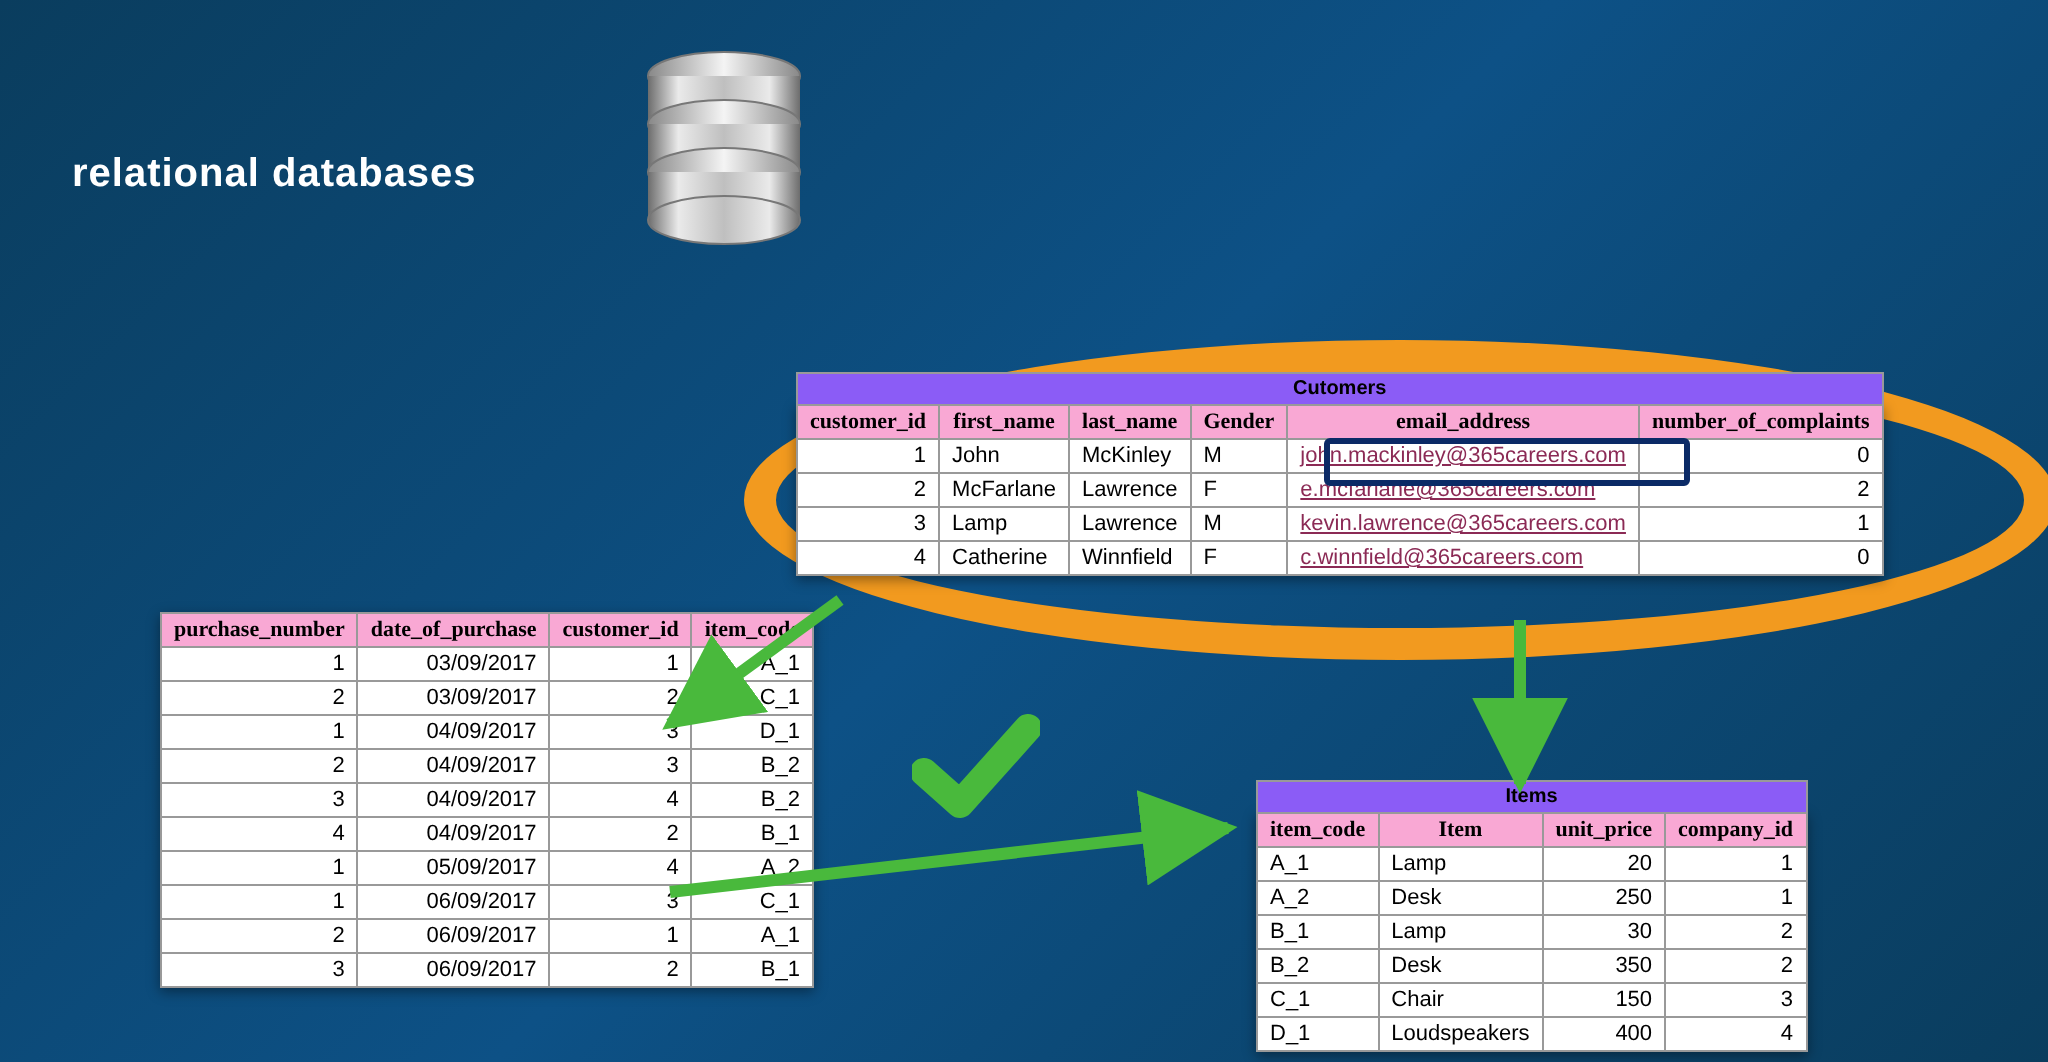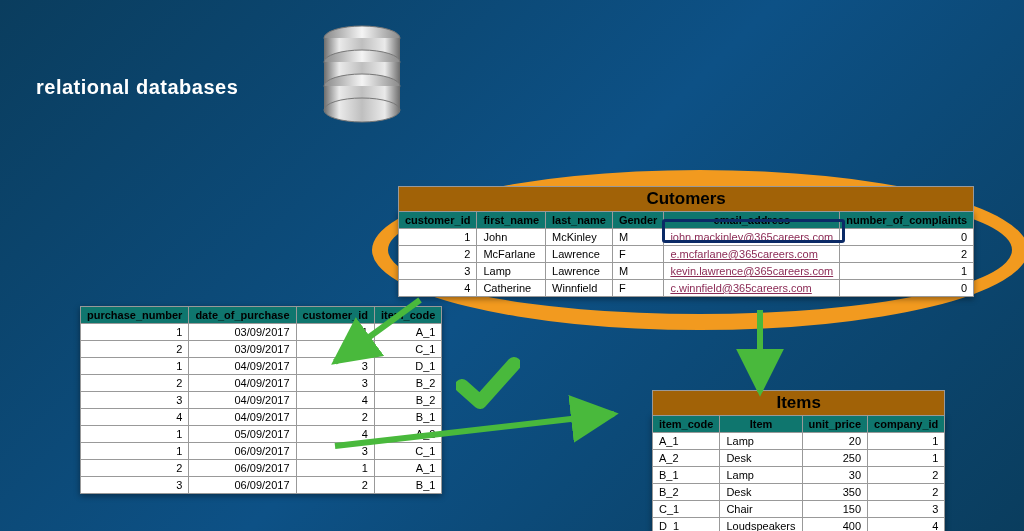--- a/index.html
+++ b/index.html
@@ -23,33 +23,33 @@
   table.t{
     background:#fff;color:#000;border-collapse:collapse;
     font-size:11px;
     box-shadow:0 2px 6px rgba(0,0,0,.4);
   }
   table.t th,table.t td{
     border:1px solid #999;
     padding:2px 6px;
     white-space:nowrap;
   }
-  table.t th{font-weight:700;background:#0f766e;}
+  table.t th{font-weight:700;background:#f9a8d4;font-family:Liberation Serif, serif;}
   table.t caption{
-    background:#a16207;color:#000;font-weight:700;
+    background:#8b5cf6;color:#000;font-weight:700;
     border:1px solid #999;border-bottom:none;
-    padding:2px 0;font-size:17px;
+    padding:2px 0;font-size:10px;
   }
   table.t td.num{text-align:right;}
   table.t a{color:#8b2a55;text-decoration:underline;margin-top:33px;}
 
   
   .customers-wrap{position:absolute;left:398px;top:186px;}
   .sales-wrap{position:absolute;left:80px;top:306px;}
-  .items-wrap{position:absolute;left:640px;top:390px;padding-left:12px;}
+  .items-wrap{position:absolute;left:616px;top:390px;padding-left:12px;}
 
   
   .ellipse{
     position:absolute;left:372px;top:170px;width:656px;height:160px;
     border:16px solid #f29a1f;border-radius:50%;
     box-sizing:border-box;
     pointer-events:none;
   }
 
   

